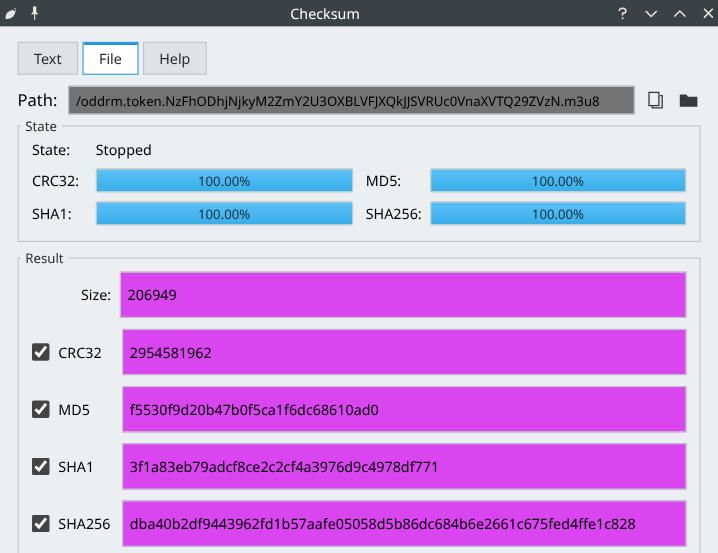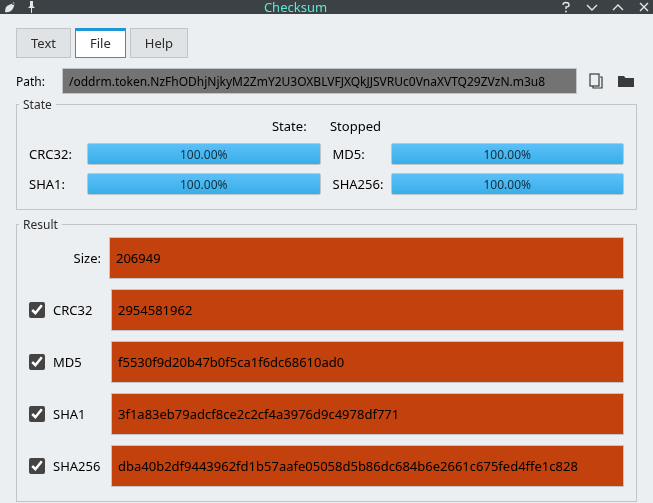--- a/index.html
+++ b/index.html
@@ -1,24 +1,24 @@
 <!DOCTYPE html>
 <html><head>
 <meta charset="utf-8">
 <style>
 * { box-sizing: border-box; margin: 0; padding: 0; font-family: "Segoe UI", "Noto Sans", Arial, sans-serif; }
 body { background: #eceff1; width: 653px; height: 503px; overflow: hidden; }
 
 
 .titlebar {
   background: #3b4245;
-  height: 14px;
+  height: 24px;
   display: flex;
   align-items: center;
-  color: #5eead4;
+  color: #ffffff;
   padding: 0 2px;
   font-size: 13px;
 }
 .titlebar .app-icon { margin-right: 6px; display: inline-flex; }
 .titlebar .pin-icon { margin-right: 6px; display: inline-flex; }
 .titlebar .title { flex: 1; text-align: center; }
 .titlebar .ctrl { display: inline-flex; margin-left: 12px; cursor: pointer; }
 
 .content { padding: 14px 16px 10px; }
 
@@ -33,21 +33,21 @@
   color: #2b2b2b;
 }
 .tab.active {
   background: #fff;
   border-color: #2196d6;
   box-shadow: inset 0 2px 0 #2196d6;
 }
 
 
 .path-row { display: flex; align-items: center; gap: 8px; margin-bottom: 10px; }
-.path-label { font-size: 12px; width: 38px; }
+.path-label { font-size: 15px; width: 38px; }
 .path-input {
   flex: 1;
   border: 1px solid #bfc5c8;
   padding: 4px 6px;
   font-size: 12px;
   background: #737373;
   height: 26px;
 }
 .icon-btn { width: 22px; height: 22px; display: inline-flex; align-items: center; justify-content: center; cursor: pointer; }
 
@@ -62,21 +62,21 @@
   position: absolute;
   top: -9px;
   left: 2px;
   background: #eceff1;
   padding: 0 4px;
   font-size: 12px;
   color: #2b2b2b;
 }
 
 
-.state-row { display: flex; align-items: center; gap: 8px; font-size: 13px; margin-bottom: 8px; justify-content: center; }
+.state-row { display: flex; align-items: center; gap: 8px; font-size: 13px; margin-bottom: 8px; }
 .state-row:last-child { margin-bottom: 0; }
 .state-row .lbl { width: 50px; }
 .state-row .prog-wrap { flex: 1; display: flex; gap: 12px; }
 .prog-cell { flex: 1; display: flex; align-items: center; gap: 8px; }
 .prog-cell .pl { width: 50px; }
 .progress {
   flex: 1;
   height: 22px;
   border: 1px solid #bfc5c8;
   background: linear-gradient(#5bc0f8, #39aee8);
@@ -94,21 +94,21 @@
 .result-row:last-child { margin-bottom: 0; }
 .result-row .rchk { width: 16px; height: 16px; }
 .result-row .rlbl { width: 50px; font-size: 13px; }
 .result-row.size .rlbl { margin-left: 0; width: 72px; text-align: right; }
 .result-row.size { }
 .result-row input.val {
   flex: 1;
   border: 1px solid #bfc5c8;
   padding: 20px 6px;
   font-size: 13px;
-  background: #c2410c;
+  background: #d946ef;
   height: 25px;
 }
 
 
 .bottom-row { display: flex; gap: 8px; }
 .bottom-row .spacer { flex: 1; }
 .btn {
   border: 1px solid #bfc5c8;
   background: #e0e3e5;
   padding: 5px 14px;

